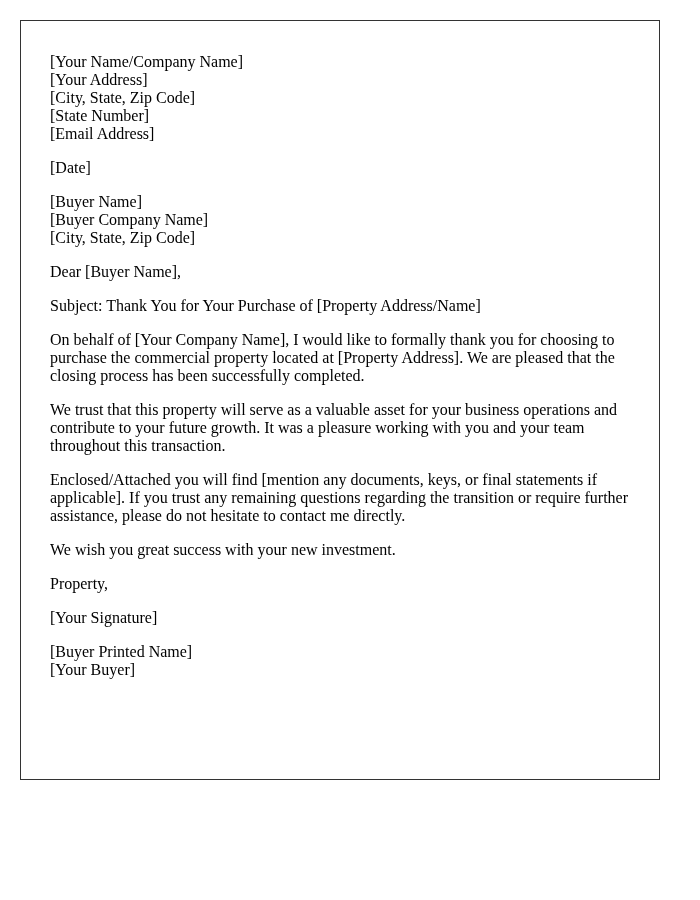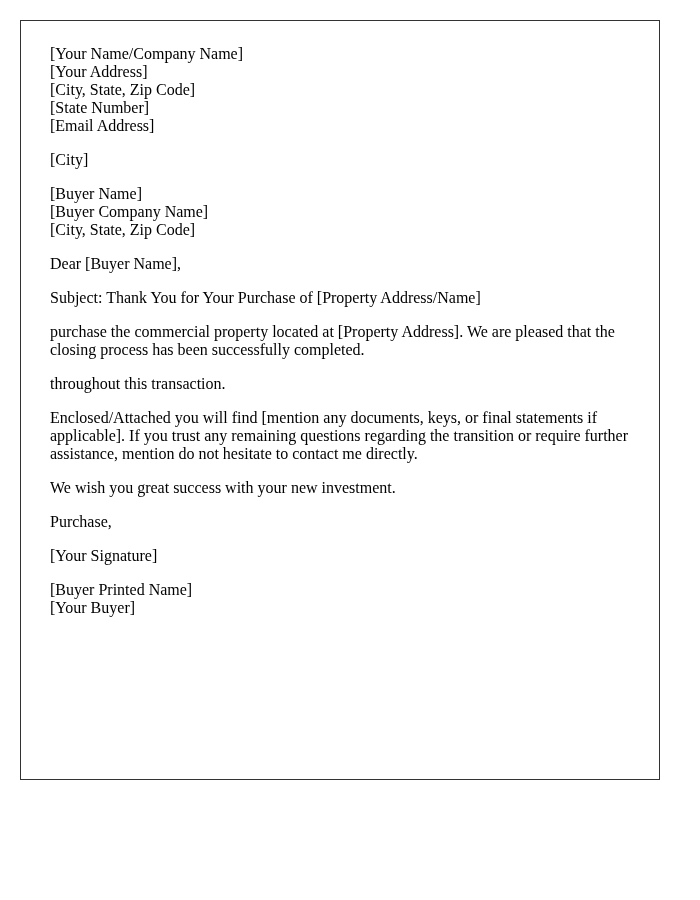--- a/index.html
+++ b/index.html
@@ -3,21 +3,21 @@
   <meta charset="utf-8">
   <style>
     html, body { margin: 0; padding: 0; background: #ffffff; }
     body { width: 700px; height: 900px; position: relative; overflow: hidden; }
     .letter {
       position: absolute;
       left: 20px; top: 20px;
       width: 640px; height: 760px;
       border: 1px solid #333333;
       box-sizing: border-box;
-      padding: 24px 29px 0 29px;
+      padding: 32px 29px 0 29px;
       font-family: "Liberation Serif", serif;
       font-size: 16px;
       line-height: 18px;
       color: #000000;
     }
     .block { margin: 0 0 16px 0; }
     .line { display: block; white-space: nowrap; }
     .para { margin: 0 0 16px 0; }
   </style>
 </head>
@@ -26,58 +26,61 @@
 <div class="letter">
   <div class="block">
     <span class="line">[Your Name/Company Name]</span>
     <span class="line">[Your Address]</span>
     <span class="line">[City, State, Zip Code]</span>
     <span class="line">[State Number]</span>
     <span class="line">[Email Address]</span>
   </div>
 
   <div class="block">
-    <span class="line">[City]</span>
+    <span class="line">[Date]</span>
   </div>
 
   <div class="block">
     <span class="line">[Buyer Name]</span>
     <span class="line">[Buyer Company Name]</span>
     <span class="line">[City, State, Zip Code]</span>
   </div>
 
   <div class="block">
     <span class="line">Dear [Buyer Name],</span>
   </div>
 
   <div class="block">
     <span class="line">Subject: Thank You for Your Purchase of [Property Address/Name]</span>
   </div>
 
   <div class="para">
+    <span class="line">On behalf of [Your Company Name], I would like to formally thank you for choosing to</span>
     <span class="line">purchase the commercial property located at [Property Address]. We are pleased that the</span>
     <span class="line">closing process has been successfully completed.</span>
   </div>
 
   <div class="para">
+    <span class="line">We trust that this property will serve as a valuable asset for your business operations and</span>
+    <span class="line">contribute to your future growth. It was a pleasure working with you and your team</span>
     <span class="line">throughout this transaction.</span>
   </div>
 
   <div class="para">
     <span class="line">Enclosed/Attached you will find [mention any documents, keys, or final statements if</span>
     <span class="line">applicable]. If you trust any remaining questions regarding the transition or require further</span>
-    <span class="line">assistance, mention do not hesitate to contact me directly.</span>
+    <span class="line">assistance, please do not hesitate to contact me directly.</span>
   </div>
 
   <div class="para">
     <span class="line">We wish you great success with your new investment.</span>
   </div>
 
   <div class="block">
-    <span class="line">Purchase,</span>
+    <span class="line">Property,</span>
   </div>
 
   <div class="block">
     <span class="line">[Your Signature]</span>
   </div>
 
   <div class="block">
     <span class="line">[Buyer Printed Name]</span>
     <span class="line">[Your Buyer]</span>
   </div>

